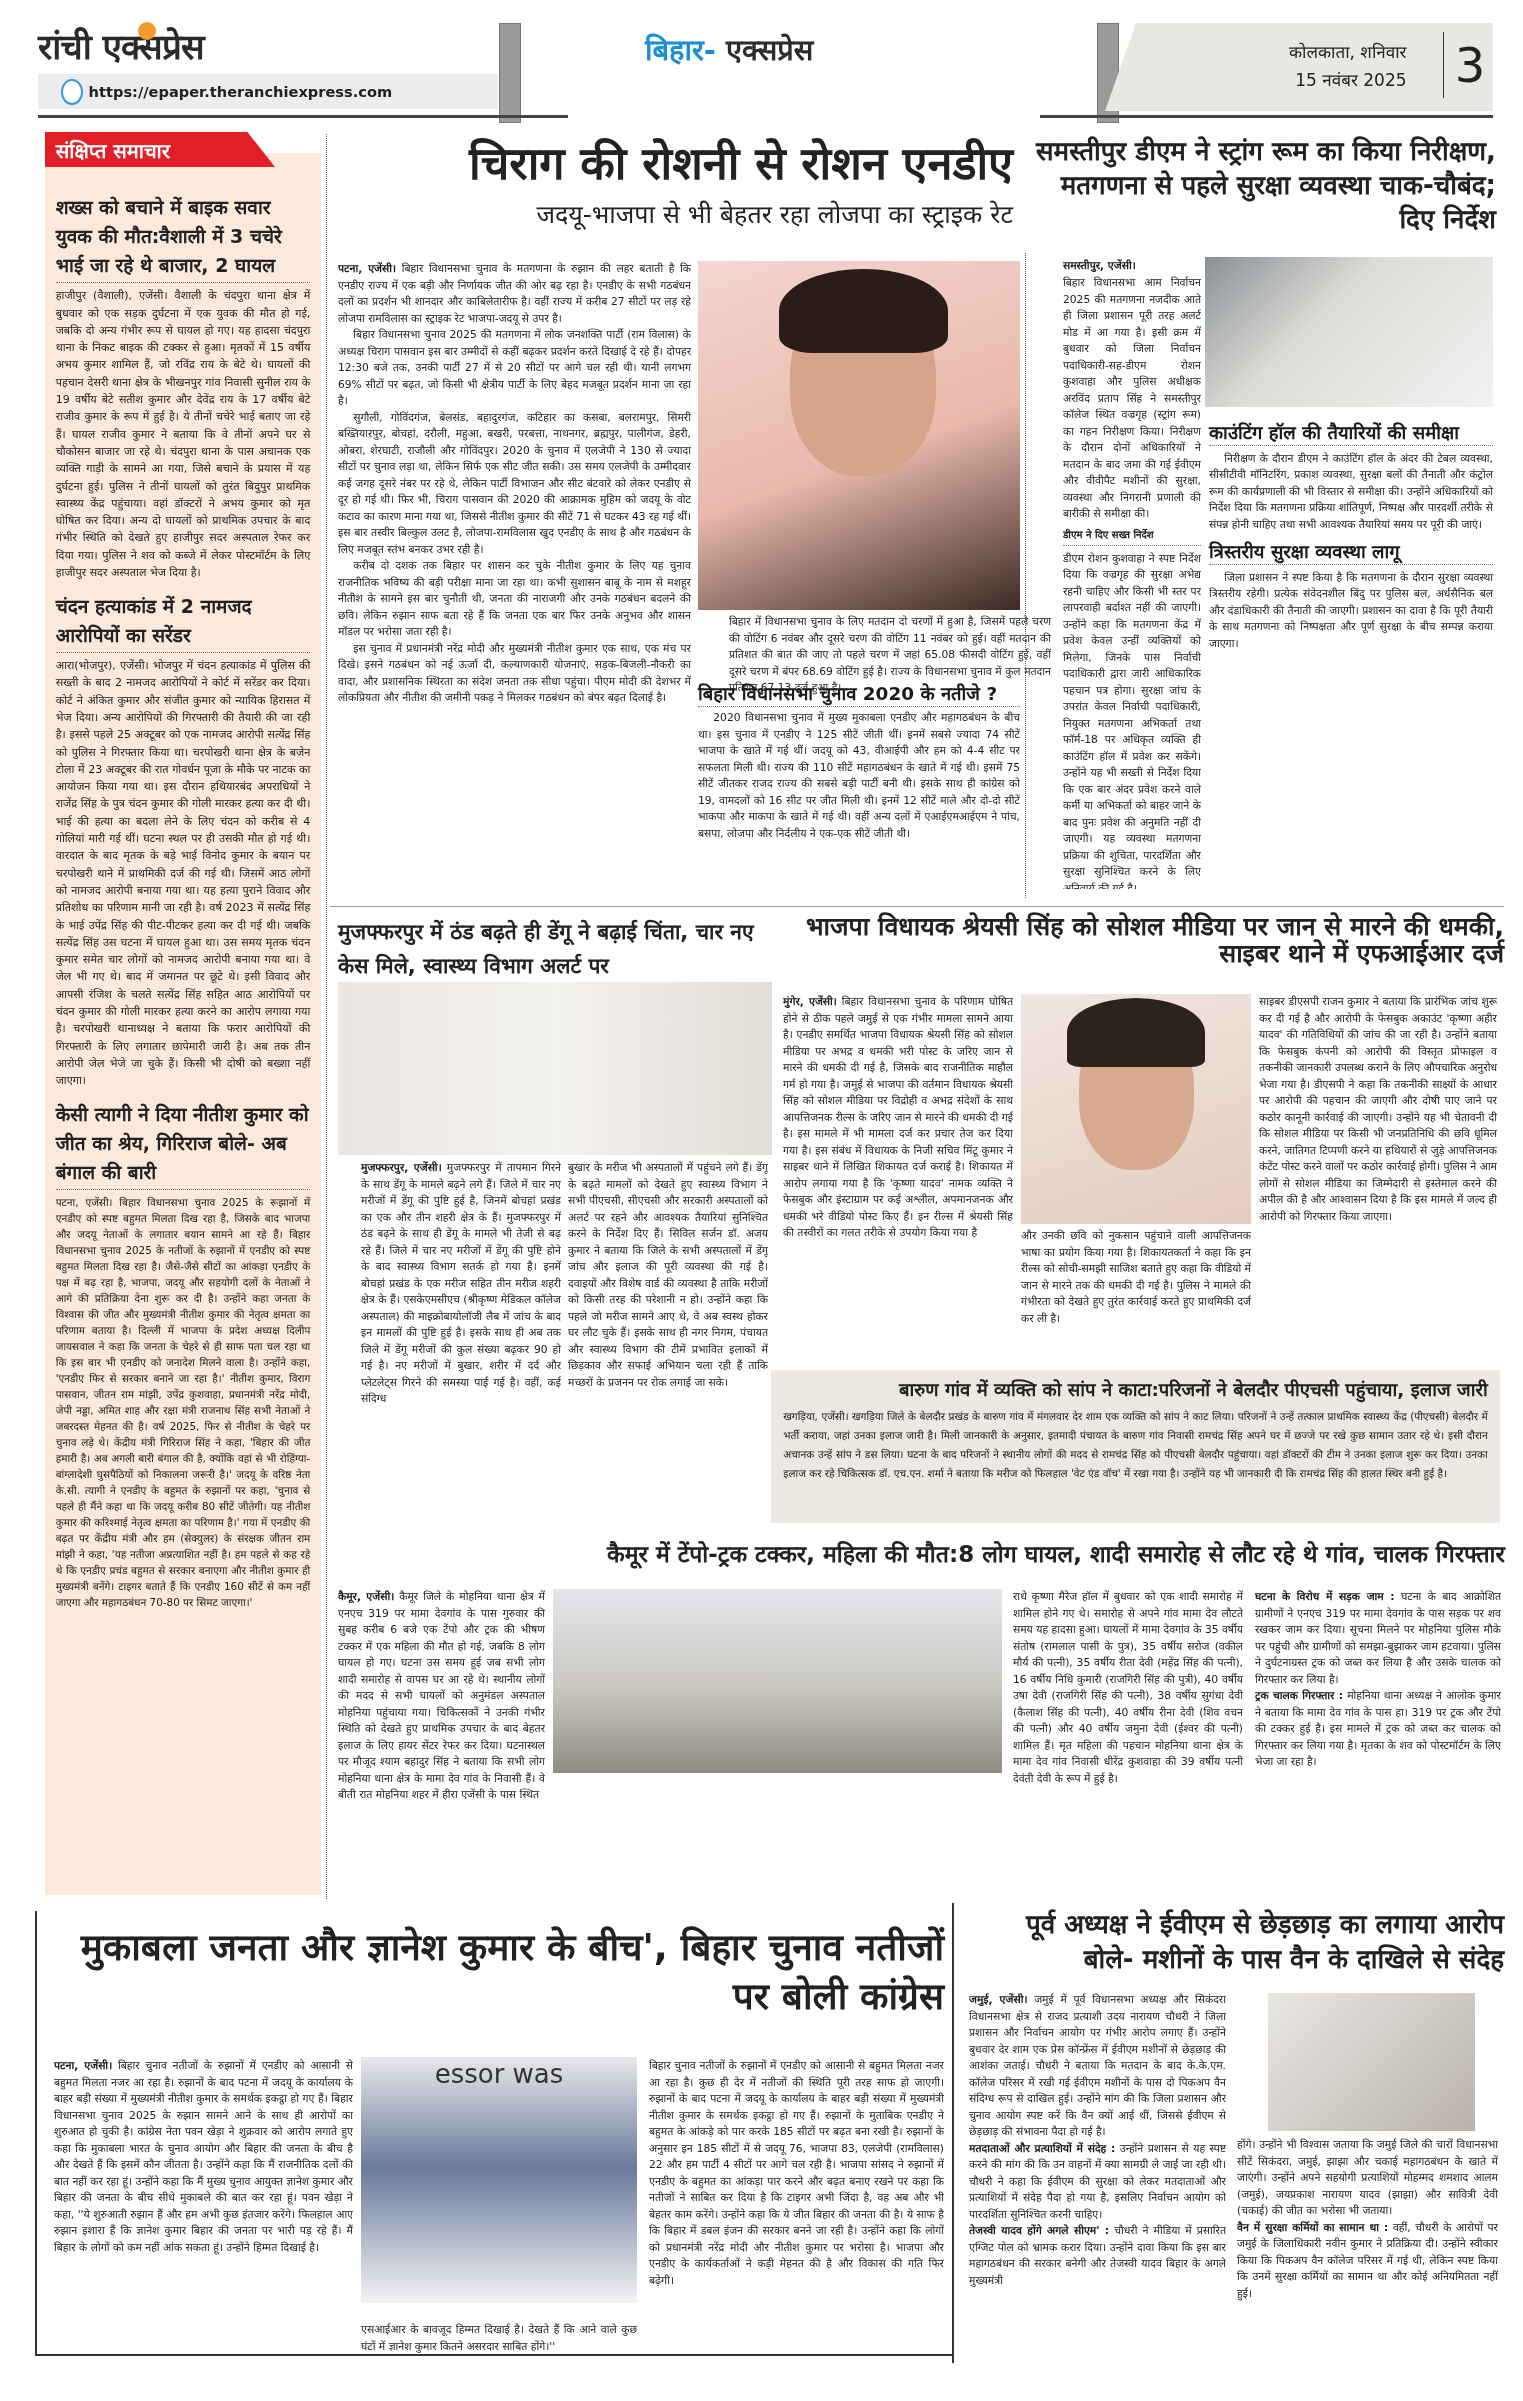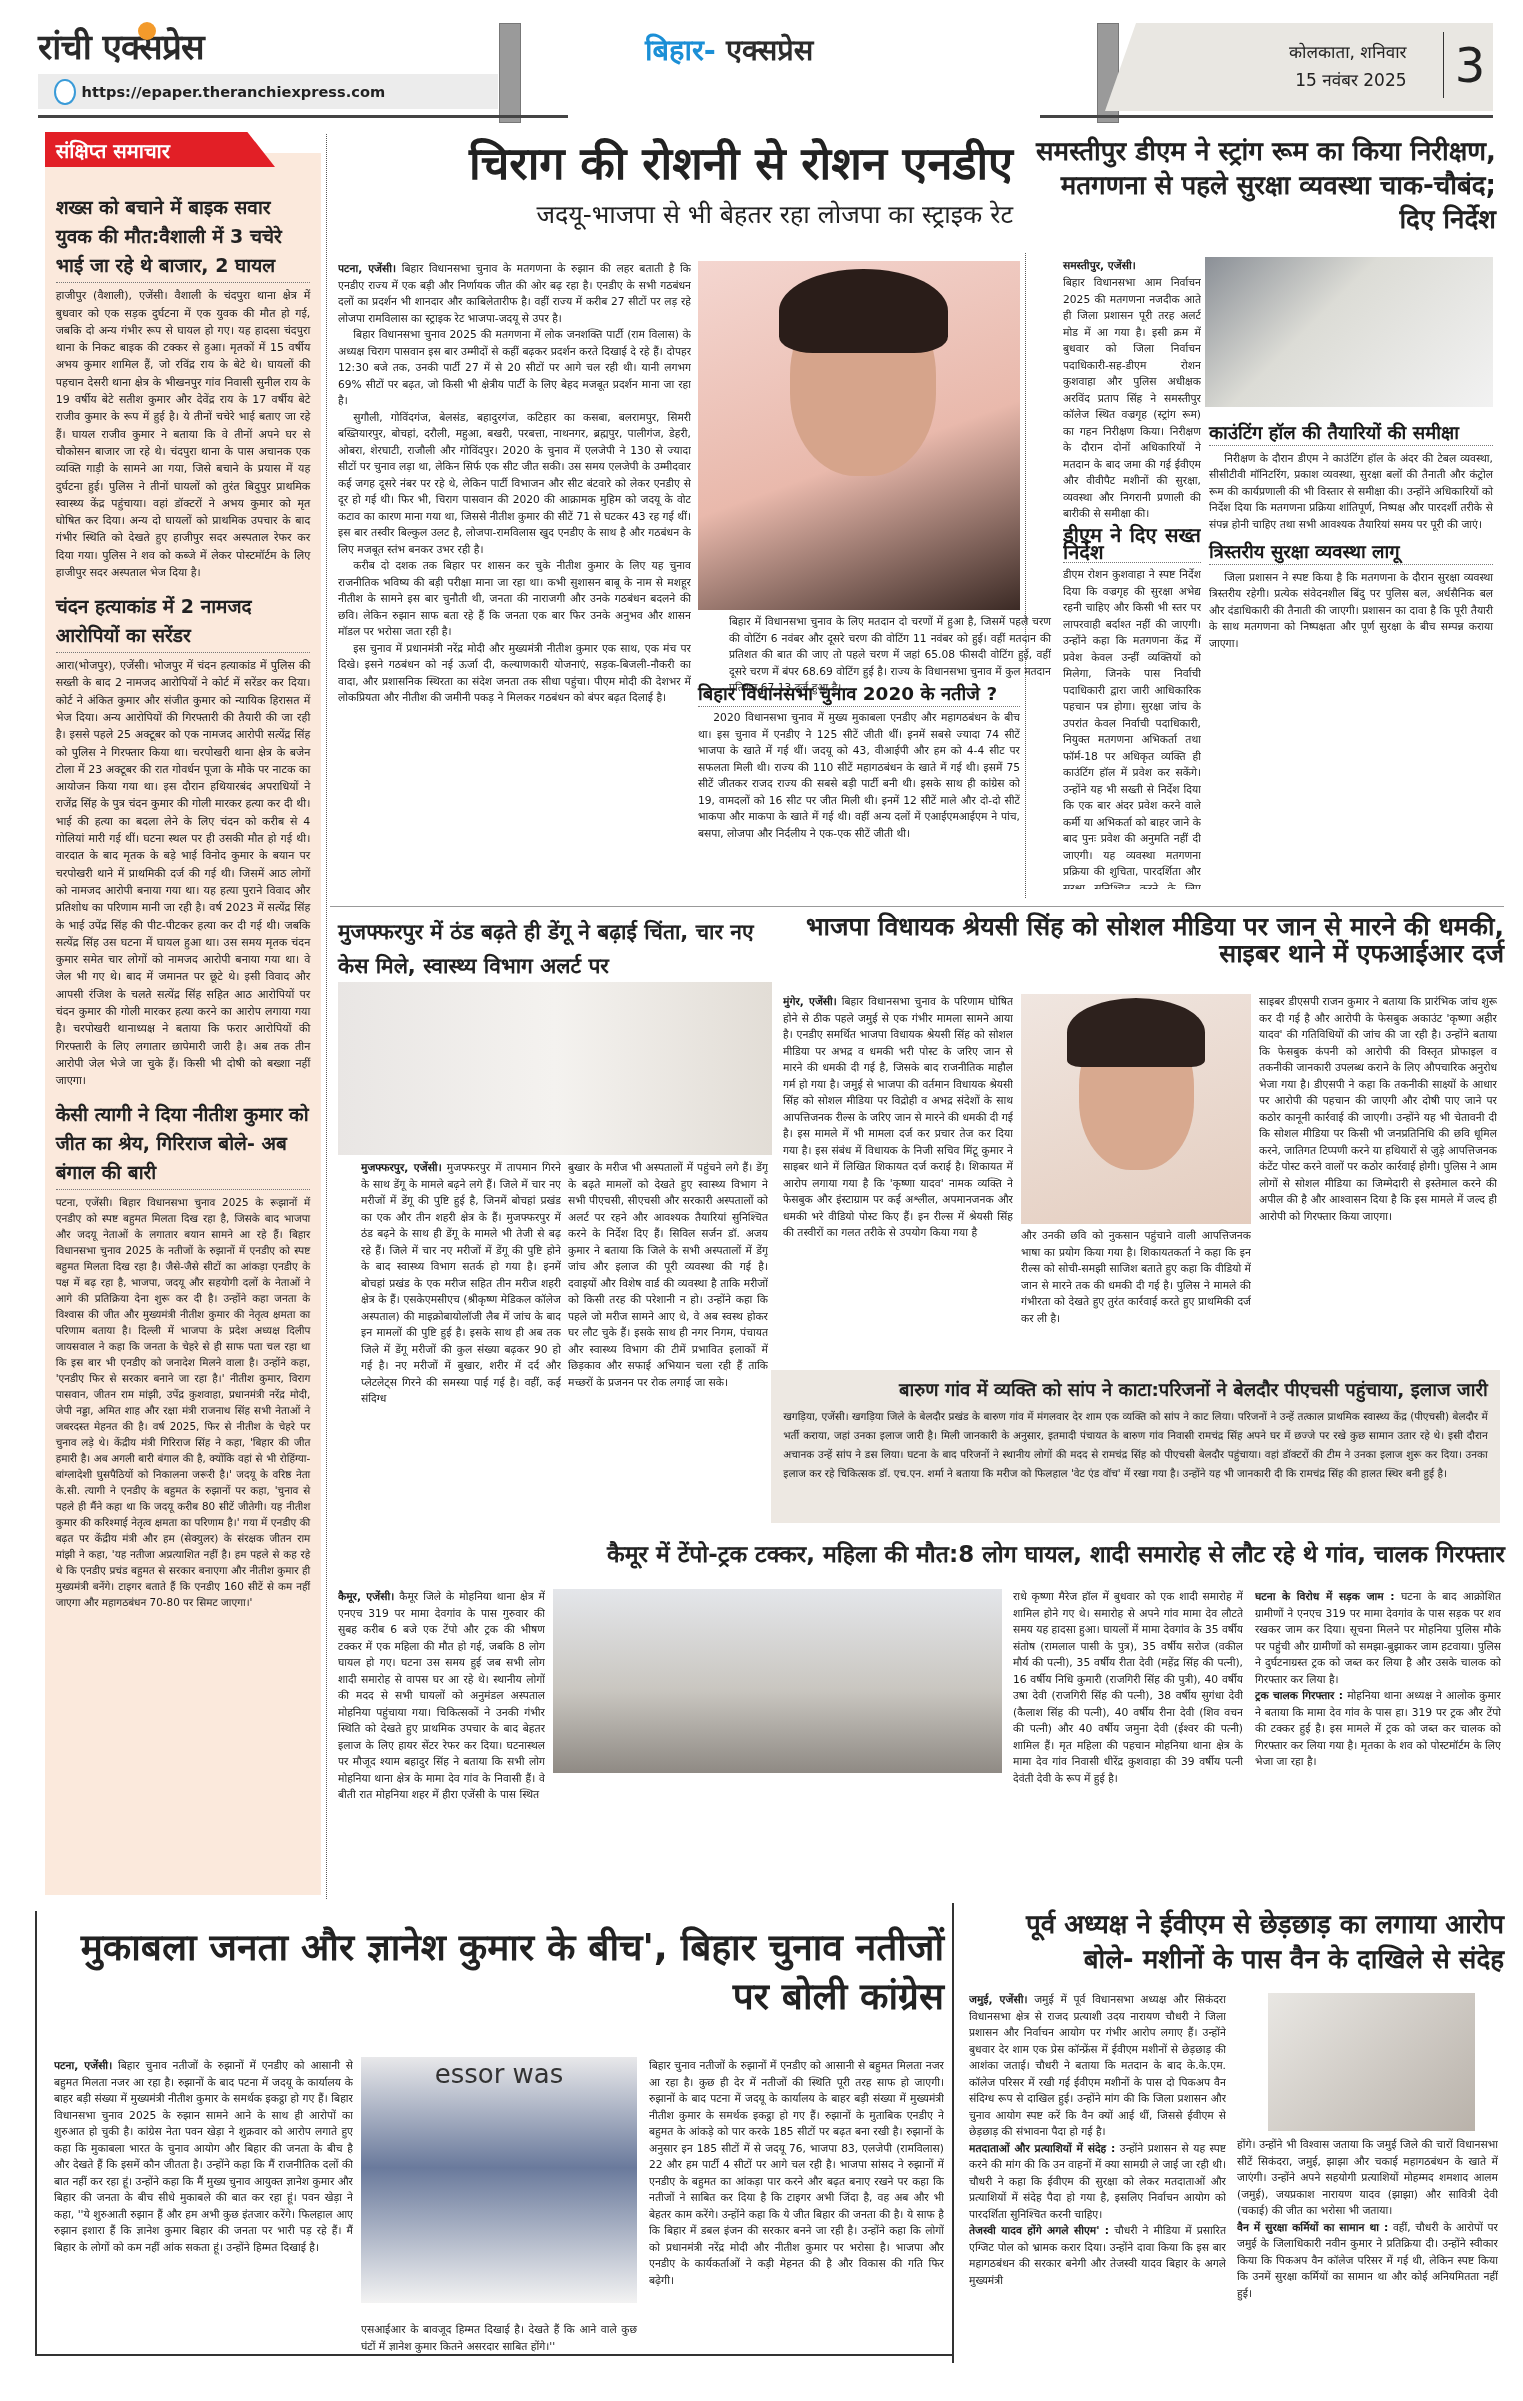--- a/index.html
+++ b/index.html
@@ -1,20 +1,20 @@
 <!DOCTYPE html>
 <html style="font-size:12.3px"><head>
 <meta charset="utf-8">
 <style>
   * { box-sizing: border-box; margin: 0; padding: 0; }
   body { width: 1523px; height: 2401px; background: #fff; font-family: "DejaVu Sans", sans-serif; color: #1a1a1a; position: relative; overflow: hidden; }
   .abs { position: absolute; }
   .masthead-logo { left: 38px; top: 21.5px; font-size: 35px; font-weight: bold; color: #2a2a2a; letter-spacing: -0.8px; }
   .masthead-sun { left: 138px; top: 21.5px; width: 18.4px; height: 18.4px; border-radius: 50%; background: #f39a2b; }
-  .url-bar { left: 38px; top: 74px; width: 460px; height: 35px; background: #ececec; display: flex; align-items: center; padding-left: 16px; gap: 6.1px; font-size: 14.6px; font-weight: bold; color: #222; }
+  .url-bar { left: 38px; top: 74px; width: 460px; height: 35px; background: #ececec; display: flex; align-items: center; padding-left: 23px; gap: 6.1px; font-size: 14.6px; font-weight: bold; color: #222; }
   .globe { width: 21.5px; height: 26px; border-radius: 50%; border: 2.3px solid #3a9bd8; background: #fff; }
   .divider-post { width: 21.5px; height: 100px; background: #9a9a9a; border: 1.5px solid #777; }
   .section-title { left: 645px; top: 29px; font-size: 29px; font-weight: bold; }
   .section-title .blue { color: #1b8fd6; }
   .section-title .dark { color: #2c2c2c; }
   .date-panel { left: 1105px; top: 23px; width: 388px; height: 88px; background: #e9e7e2; clip-path: polygon(8% 0, 100% 0, 100% 100%, 0 100%); }
   .date-text { left: 1289px; top: 38px; text-align: right; font-size: 17px; line-height: 28px; color: #222; }
   .page-num { left: 1443px; top: 32px; font-size: 48px; color: #222; border-left: 1.5px solid #333; padding-left: 10.7px; line-height: 66px; }
   .hr-top { top: 115px; height: 3.1px; background: #444; }
   .brief-col { left: 45px; top: 153px; width: 276px; height: 1742px; background: #fbe9dc; padding: 9.2px 10.7px; }
@@ -83,21 +83,21 @@
 <div class="abs col-text" style="left:698px;top:710px;width:322px;height:138px;overflow:hidden;text-indent:15.3px;">2020 विधानसभा चुनाव में मुख्य मुकाबला एनडीए और महागठबंधन के बीच था। इस चुनाव में एनडीए ने 125 सीटें जीती थीं। इनमें सबसे ज्यादा 74 सीटें भाजपा के खाते में गई थीं। जदयू को 43, वीआईपी और हम को 4-4 सीट पर सफलता मिली थी। राज्य की 110 सीटें महागठबंधन के खाते में गई थी। इसमें 75 सीटें जीतकर राजद राज्य की सबसे बड़ी पार्टी बनी थी। इसके साथ ही कांग्रेस को 19, वामदलों को 16 सीट पर जीत मिली थी। इनमें 12 सीटें माले और दो-दो सीटें भाकपा और माकपा के खाते में गई थी। वहीं अन्य दलों में एआईएमआईएम ने पांच, बसपा, लोजपा और निर्दलीय ने एक-एक सीटें जीती थी।</div>
 <div class="abs vline" style="left:1025px;top:253px;height:645px;"></div>
 
 <div class="abs story-head" style="left:1036px;top:134px;width:460px;font-size:26px;line-height:34px;">समस्तीपुर डीएम ने स्ट्रांग रूम का किया निरीक्षण, मतगणना से पहले सुरक्षा व्यवस्था चाक-चौबंद; दिए निर्देश</div>
 <div class="abs col-text" style="left:1063px;top:258px;width:130px;">
   <b>समस्तीपुर, एजेंसी।</b>
 </div>
 <div class="abs photo" style="left:1205px;top:257px;width:288px;height:150px;background:linear-gradient(135deg,#8a8f96,#dcdcd6 40%,#f2f2f2);"></div>
 <div class="abs col-text" style="left:1063px;top:275px;width:138px;height:614px;overflow:hidden;">
   <p>बिहार विधानसभा आम निर्वाचन 2025 की मतगणना नजदीक आते ही जिला प्रशासन पूरी तरह अलर्ट मोड में आ गया है। इसी क्रम में बुधवार को जिला निर्वाचन पदाधिकारी-सह-डीएम रोशन कुशवाहा और पुलिस अधीक्षक अरविंद प्रताप सिंह ने समस्तीपुर कॉलेज स्थित वज्रगृह (स्ट्रांग रूम) का गहन निरीक्षण किया। निरीक्षण के दौरान दोनों अधिकारियों ने मतदान के बाद जमा की गई ईवीएम और वीवीपैट मशीनों की सुरक्षा, व्यवस्था और निगरानी प्रणाली की बारीकी से समीक्षा की।</p>
-  <div class="sub-head" style="font-size:20px;">डीएम ने दिए सख्त निर्देश</div>
+  <div class="sub-head" style="font-size:10px;">डीएम ने दिए सख्त निर्देश</div>
   <p>डीएम रोशन कुशवाहा ने स्पष्ट निर्देश दिया कि वज्रगृह की सुरक्षा अभेद्य रहनी चाहिए और किसी भी स्तर पर लापरवाही बर्दाश्त नहीं की जाएगी। उन्होंने कहा कि मतगणना केंद्र में प्रवेश केवल उन्हीं व्यक्तियों को मिलेगा, जिनके पास निर्वाची पदाधिकारी द्वारा जारी आधिकारिक पहचान पत्र होगा। सुरक्षा जांच के उपरांत केवल निर्वाची पदाधिकारी, नियुक्त मतगणना अभिकर्ता तथा फॉर्म-18 पर अधिकृत व्यक्ति ही काउंटिंग हॉल में प्रवेश कर सकेंगे। उन्होंने यह भी सख्ती से निर्देश दिया कि एक बार अंदर प्रवेश करने वाले कर्मी या अभिकर्ता को बाहर जाने के बाद पुनः प्रवेश की अनुमति नहीं दी जाएगी। यह व्यवस्था मतगणना प्रक्रिया की शुचिता, पारदर्शिता और सुरक्षा सुनिश्चित करने के लिए अनिवार्य की गई है।</p>
 </div>
 <div class="abs" style="left:1209px;top:414px;width:284px;">
   <div class="sub-head">काउंटिंग हॉल की तैयारियों की समीक्षा</div>
   <p class="col-text" style="text-indent:15.3px;">निरीक्षण के दौरान डीएम ने काउंटिंग हॉल के अंदर की टेबल व्यवस्था, सीसीटीवी मॉनिटरिंग, प्रकाश व्यवस्था, सुरक्षा बलों की तैनाती और कंट्रोल रूम की कार्यप्रणाली की भी विस्तार से समीक्षा की। उन्होंने अधिकारियों को निर्देश दिया कि मतगणना प्रक्रिया शांतिपूर्ण, निष्पक्ष और पारदर्शी तरीके से संपन्न होनी चाहिए तथा सभी आवश्यक तैयारियां समय पर पूरी की जाएं।</p>
   <div class="sub-head">त्रिस्तरीय सुरक्षा व्यवस्था लागू</div>
   <p class="col-text" style="text-indent:15.3px;">जिला प्रशासन ने स्पष्ट किया है कि मतगणना के दौरान सुरक्षा व्यवस्था त्रिस्तरीय रहेगी। प्रत्येक संवेदनशील बिंदु पर पुलिस बल, अर्धसैनिक बल और दंडाधिकारी की तैनाती की जाएगी। प्रशासन का दावा है कि पूरी तैयारी के साथ मतगणना को निष्पक्षता और पूर्ण सुरक्षा के बीच सम्पन्न कराया जाएगा।</p>
 </div>
 
 <div class="abs" style="left:330px;top:906px;width:1174px;border-top:0.8px solid #999;"></div>

